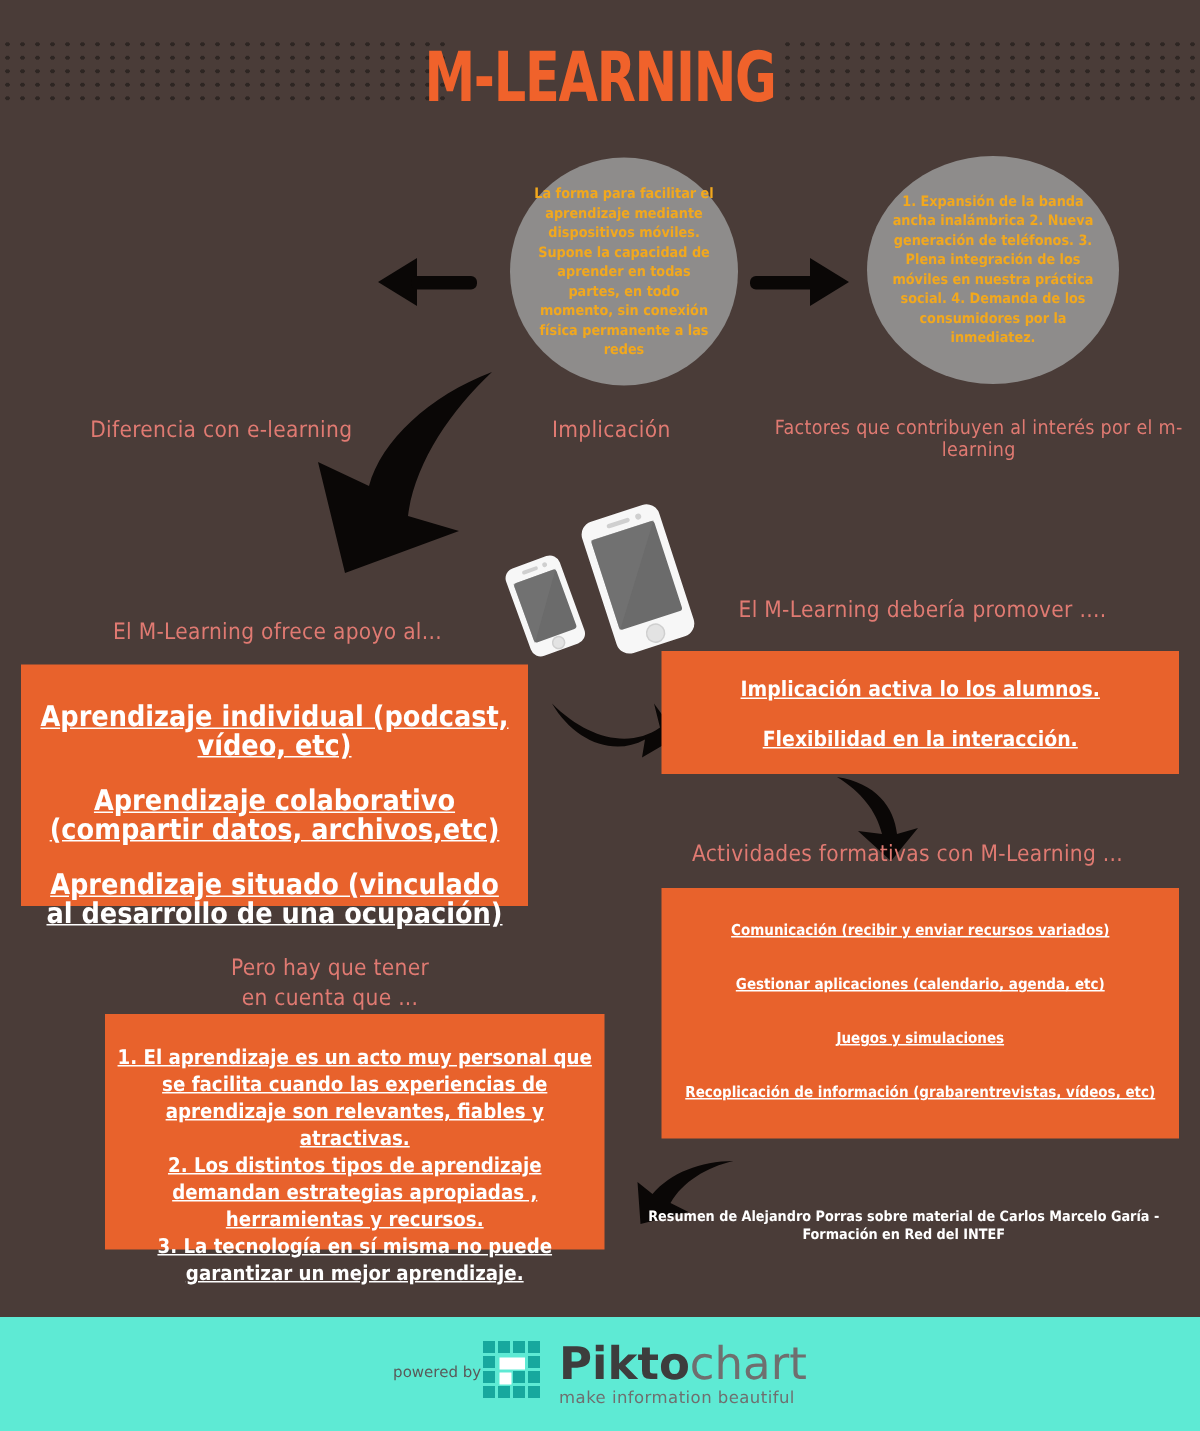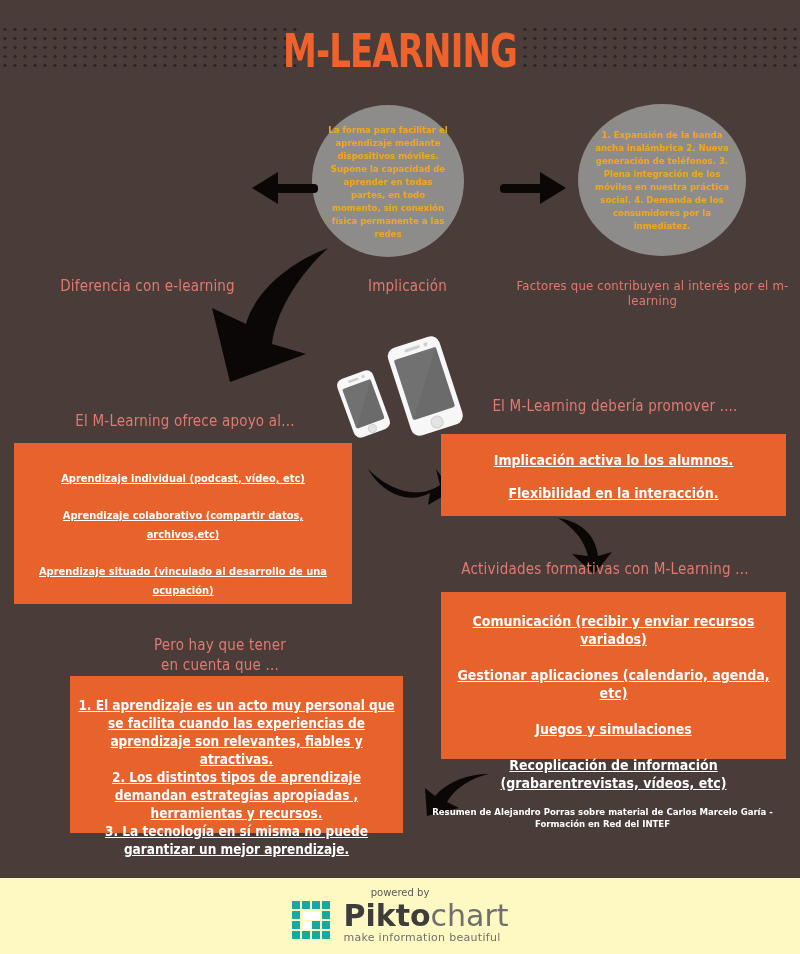--- a/index.html
+++ b/index.html
@@ -42,21 +42,21 @@
     display:flex;align-items:center;justify-content:center;
     text-align:center;
     color:#f2a81d;
     font-size:9.5px;
     line-height:13px;
     font-weight:bold;
     padding:0 16px;
     box-sizing:border-box;
   }
   #circle-left{left:66px;top:100px;width:160px;height:160px;}
-  #circle-mid{left:312px;top:105px;width:152px;height:152px;}
+  #circle-mid{left:340px;top:105px;width:152px;height:152px;}
   #circle-right{left:578px;top:104px;width:168px;height:152px;}
 
   .circle-caption{
     position:absolute;
     color:#e07a72;
     font-size:15px;
     text-align:center;
     letter-spacing:.2px;
   }
   #cap-left{left:20px;top:277px;width:255px;}
@@ -111,45 +111,45 @@
   .obox{
     position:absolute;
     background:#e8622c;
     color:#ffffff;
     box-sizing:border-box;
     text-align:center;
     font-weight:bold;
     text-decoration:underline;
   }
   #box-ofrece{left:14px;top:443px;width:338px;height:161px;padding:26px 12px;}
-  #box-ofrece .line{font-size:11px;line-height:19px;margin-bottom:18px;}
+  #box-ofrece .line{font-size:19px;line-height:19px;margin-bottom:18px;}
   #box-ofrece .line:last-child{margin-bottom:0;}
 
   #box-promover{left:441px;top:434px;width:345px;height:82px;padding:17px 12px;}
   #box-promover .line{font-size:14px;line-height:19px;margin-bottom:14px;}
   #box-promover .line:last-child{margin-bottom:0;}
 
   #box-actividades{left:441px;top:592px;width:345px;height:167px;padding:20px 12px;}
-  #box-actividades .line{font-size:14px;line-height:18px;margin-bottom:18px;}
+  #box-actividades .line{font-size:10px;line-height:18px;margin-bottom:18px;}
   #box-actividades .line:last-child{margin-bottom:0;}
 
   #box-pero{left:70px;top:676px;width:333px;height:157px;padding:20px 8px;}
   #box-pero .line{font-size:13.5px;line-height:18px;}
 
   
   #credit{
     position:absolute;left:415px;top:806px;width:375px;
     color:#ffffff;font-size:9.5px;line-height:12px;text-align:center;font-weight:bold;
   }
 
   
   #footer{
     position:absolute;left:0;top:878px;width:800px;height:76px;
-    background:#fef9c3;
-    display:flex;flex-direction:column;align-items:center;justify-content:center;
+    background:#5eead4;
+    display:flex;flex-direction:row;align-items:center;justify-content:center;
   }
   #powered{color:#595959;font-size:10px;margin-bottom:2px;font-family:"DejaVu Sans","Liberation Sans",sans-serif;}
   .logo-row{display:flex;align-items:center;}
   .logo-mark{width:46px;height:46px;margin-right:6px;}
   .logo-text{display:flex;flex-direction:column;}
   .pikto{font-size:30px;line-height:30px;font-family:"DejaVu Sans","Liberation Sans",sans-serif;}
   .pikto .b{color:#3d3d3d;font-weight:bold;}
   .pikto .l{color:#6f6f6f;font-weight:normal;}
   .tagline{font-size:11px;color:#6f6f6f;letter-spacing:.3px;font-family:"DejaVu Sans","Liberation Sans",sans-serif;}
 </style>

